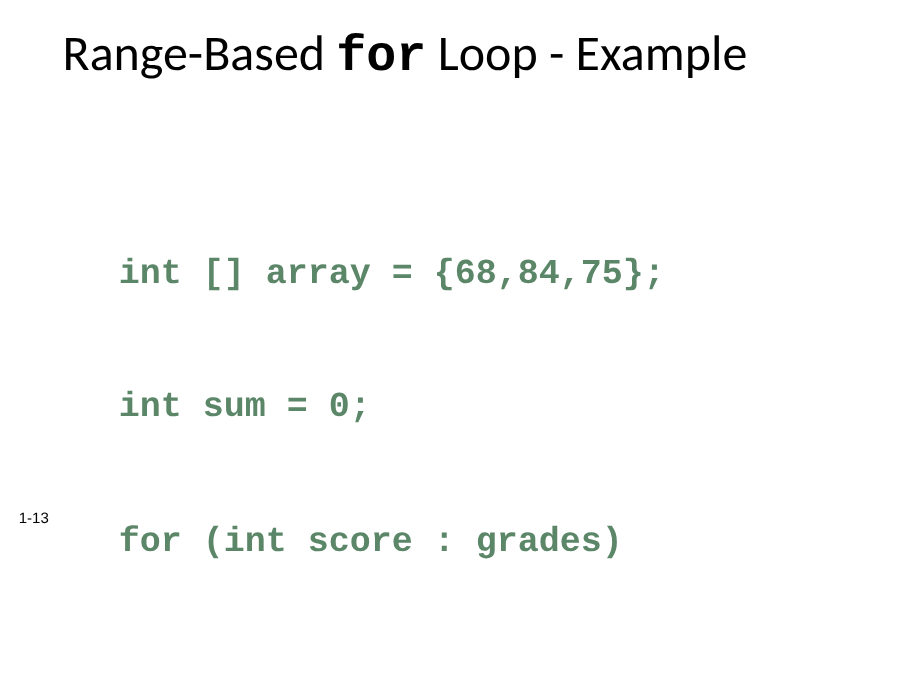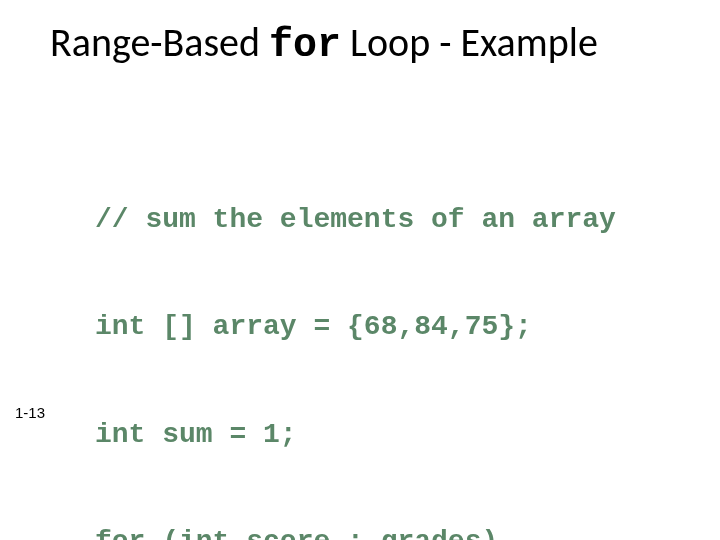--- a/index.html
+++ b/index.html
@@ -39,36 +39,35 @@
     font-size: 28px;
     line-height: 1.28;
     color: #5b8768;
     white-space: pre;
   }
   .page-num {
     position: absolute;
     left: 15px;
     bottom: 16px;
     font-family: Arial, sans-serif;
-    font-size: 15px;
+    font-size: 12px;
     color: #000;
   }
 </style>
 </head>
 <body>
 
 <div class="slide">
 
   <div class="title">
     <span>Range-Based </span><span class="mono">for</span><span> Loop - Example</span>
   </div>
 
   <div class="code-block">
-    <div class="code-line">// sum the elements of an array</div>
     <div class="code-line">int [] array = {68,84,75};</div>
-    <div class="code-line">int sum = 1;</div>
+    <div class="code-line">int sum = 0;</div>
     <div class="code-line">for (int score : grades)</div>
     
   </div>
 
   <div class="page-num">1-13</div>
 
 </div>
 
 </body></html>

